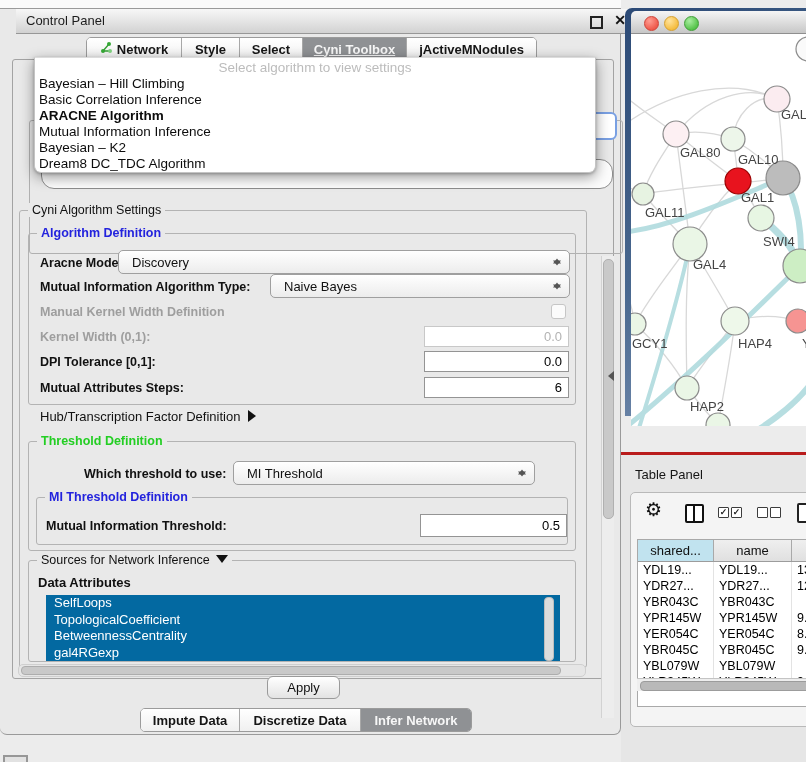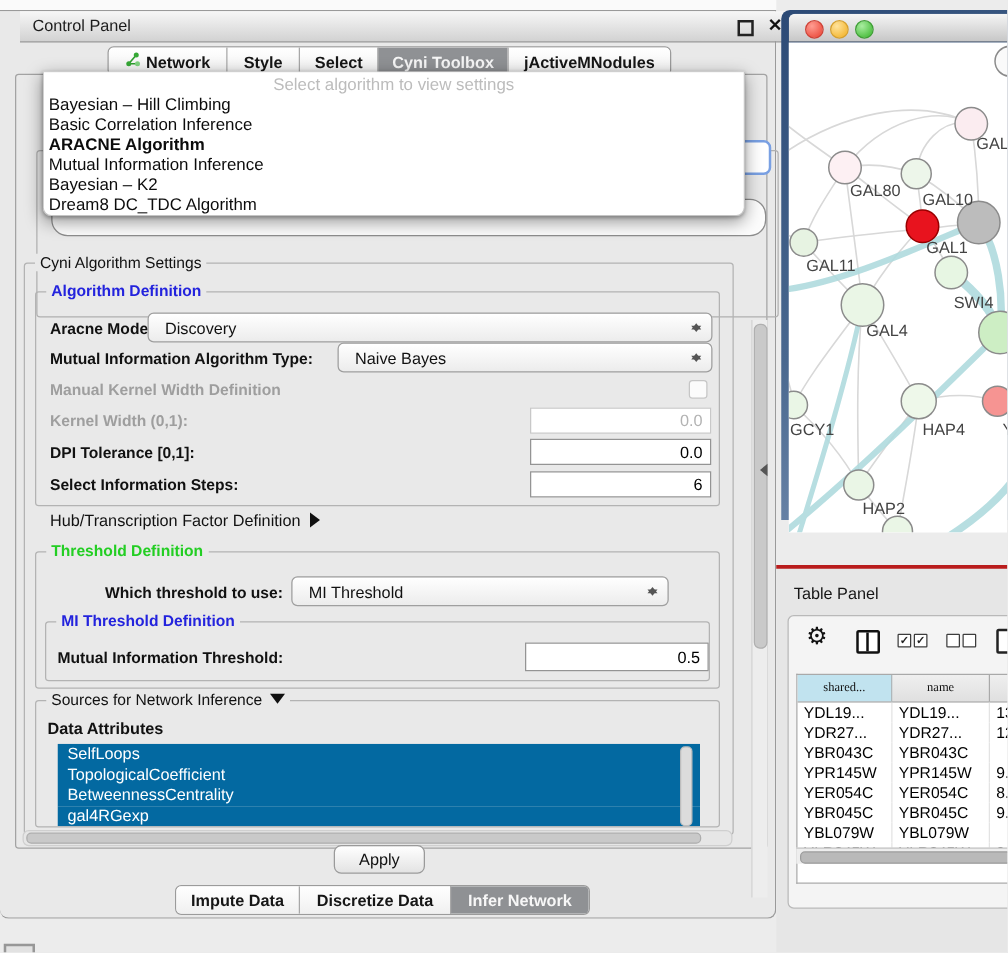--- a/index.html
+++ b/index.html
@@ -59,21 +59,21 @@
   .canvas{position:absolute;left:6px;top:26px;width:175px;height:392px;background:#fff;overflow:hidden;}
   .right-bg{position:absolute;left:621px;top:452px;width:185px;height:310px;background:#e6e6e6;border-top:3px solid #b91c1c;}
   .tp-title{position:absolute;left:14px;top:12px;font-size:13px;color:#161616;}
   .tp-panel{position:absolute;left:9px;top:37px;width:200px;height:233px;background:#f4f4f4;border:1px solid #b9b9b9;border-radius:5px;}
   .gear{position:absolute;left:14px;top:7px;font-size:19px;color:#111;line-height:20px;}
   .colicon{position:absolute;left:54px;top:11px;width:15px;height:15px;border:2px solid #111;border-radius:2px;background:#fff;}
   .colicon::after{content:"";position:absolute;left:6px;top:0;width:2px;height:15px;background:#111;}
   .cbi{position:absolute;width:9px;height:9px;border:1.5px solid #3c3c3c;border-radius:1px;background:#fff;font-size:9px;line-height:9px;text-align:center;color:#222;font-weight:bold;}
   .table{position:absolute;left:6px;top:46px;width:194px;height:166px;background:#fff;border:1px solid #a9a9a9;border-right:none;overflow:hidden;}
   .thead{display:flex;height:21px;border-bottom:1px solid #9c9c9c;}
-  .th{box-sizing:border-box;border-right:1px solid #a9a9a9;background:linear-gradient(#efefef,#e0e0e0);font-size:10px;color:#111;text-align:center;line-height:21px;font-family:Liberation Serif, serif;}
+  .th{box-sizing:border-box;border-right:1px solid #a9a9a9;background:linear-gradient(#efefef,#e0e0e0);font-size:13px;color:#111;text-align:center;line-height:21px;}
   .th.sel{background:#c1e3ef;}
   .tbody{position:relative;height:117px;overflow:hidden;}
   .tr{display:flex;height:16px;}
   .td{box-sizing:border-box;padding-left:5px;font-size:12.5px;color:#000;border-right:1px solid #e3e3e3;white-space:nowrap;overflow:hidden;line-height:16px;}
   .hscroll2{position:absolute;left:6px;top:185px;width:194px;height:12px;background:#eeeeee;border-top:1px solid #c4c4c4;}
   .hscroll2 .thumb{position:absolute;left:3px;top:1.5px;width:186px;height:8px;background:#b9b9b9;border:1px solid #9c9c9c;border-radius:4px;}
   .grip{position:absolute;left:3px;top:755px;width:21px;height:10px;border:2px solid #979797;background:#e2e2e2;}
   .netlabel{font-size:13px;fill:#444;}
 </style>
 </head>
@@ -100,21 +100,21 @@
               <circle cx="10" cy="10" r="2" fill="#7fd37f"></circle>
             </svg></span>
           <span>Network</span>
         </div>
         <div class="seg" style="width: 57px;">
           <span>Style</span>
         </div>
         <div class="seg" style="width: 62px;">
           <span>Select</span>
         </div>
-        <div class="seg sel" style="width: 103px;">
+        <div class="seg sel" style="width: 103px; text-decoration: underline;">
           <span>Cyni Toolbox</span>
         </div>
         <div class="seg" style="width: 129px;">
           <span>jActiveMNodules</span>
         </div>
       </div>
 
     <div class="panelA">
 
       <div class="subpanel-top"></div>
@@ -142,21 +142,21 @@
     <div class="combo" style="left:270px;top:265px;width:300px;z-index:6;">
       <span>Naive Bayes</span>
       <span class="spin"></span>
     </div>
     <div class="lbl dis" style="left:40px;top:296px;">Manual Kernel Width Definition</div>
     <div class="cb" style="left:551px;top:295px;"></div>
     <div class="lbl dis" style="left:40px;top:321px;">Kernel Width (0,1):</div>
     <div class="field dis" style="left:424px;top:317px;width:137px;">0.0</div>
     <div class="lbl" style="left:40px;top:346px;">DPI Tolerance [0,1]:</div>
     <div class="field" style="left:424px;top:342px;width:137px;">0.0</div>
-    <div class="lbl" style="left:40px;top:372px;">Select Information Steps:</div>
+    <div class="lbl" style="left:40px;top:372px;">Mutual Attributes Steps:</div>
     <div class="field" style="left:424px;top:368px;width:137px;">6</div>
 
     <div class="lbl plain" style="left:40px;top:400px;">
       <span>Hub/Transcription Factor Definition</span><span class="tri-r"></span>
     </div>
 
     <div class="group" style="left:28px;top:432px;width:546px;height:108px;">
       <span class="gtitle t-green">Threshold Definition</span>
     </div>
     <div class="lbl" style="left:84px;top:458px;">Which threshold to use:</div>

